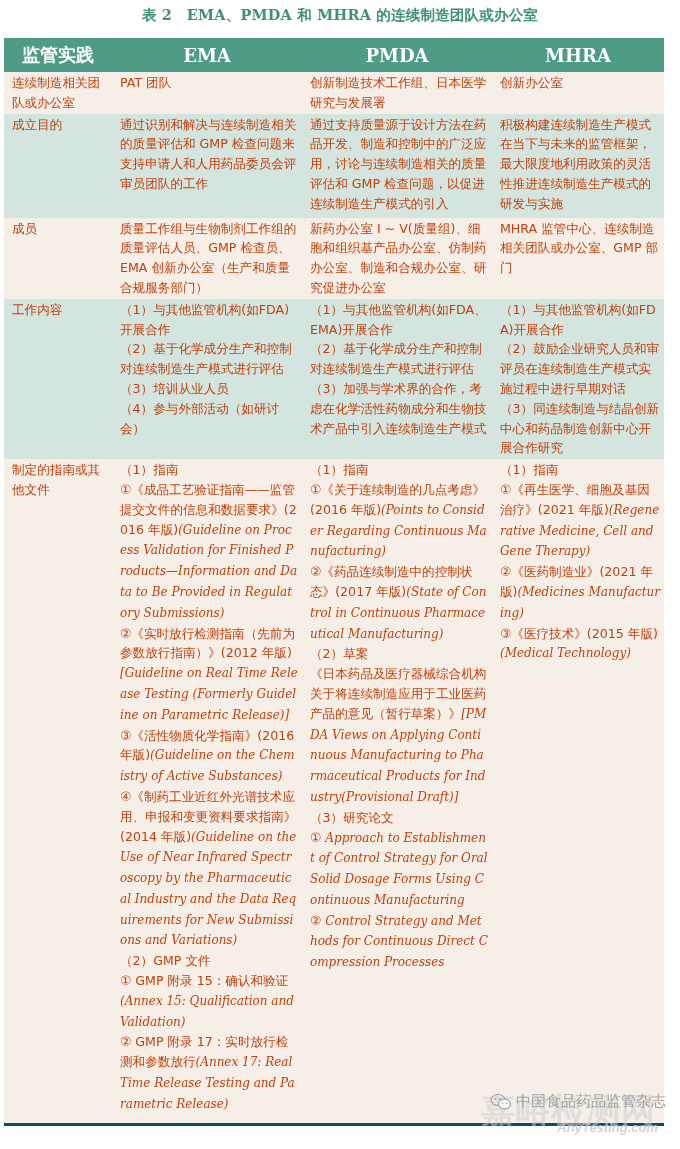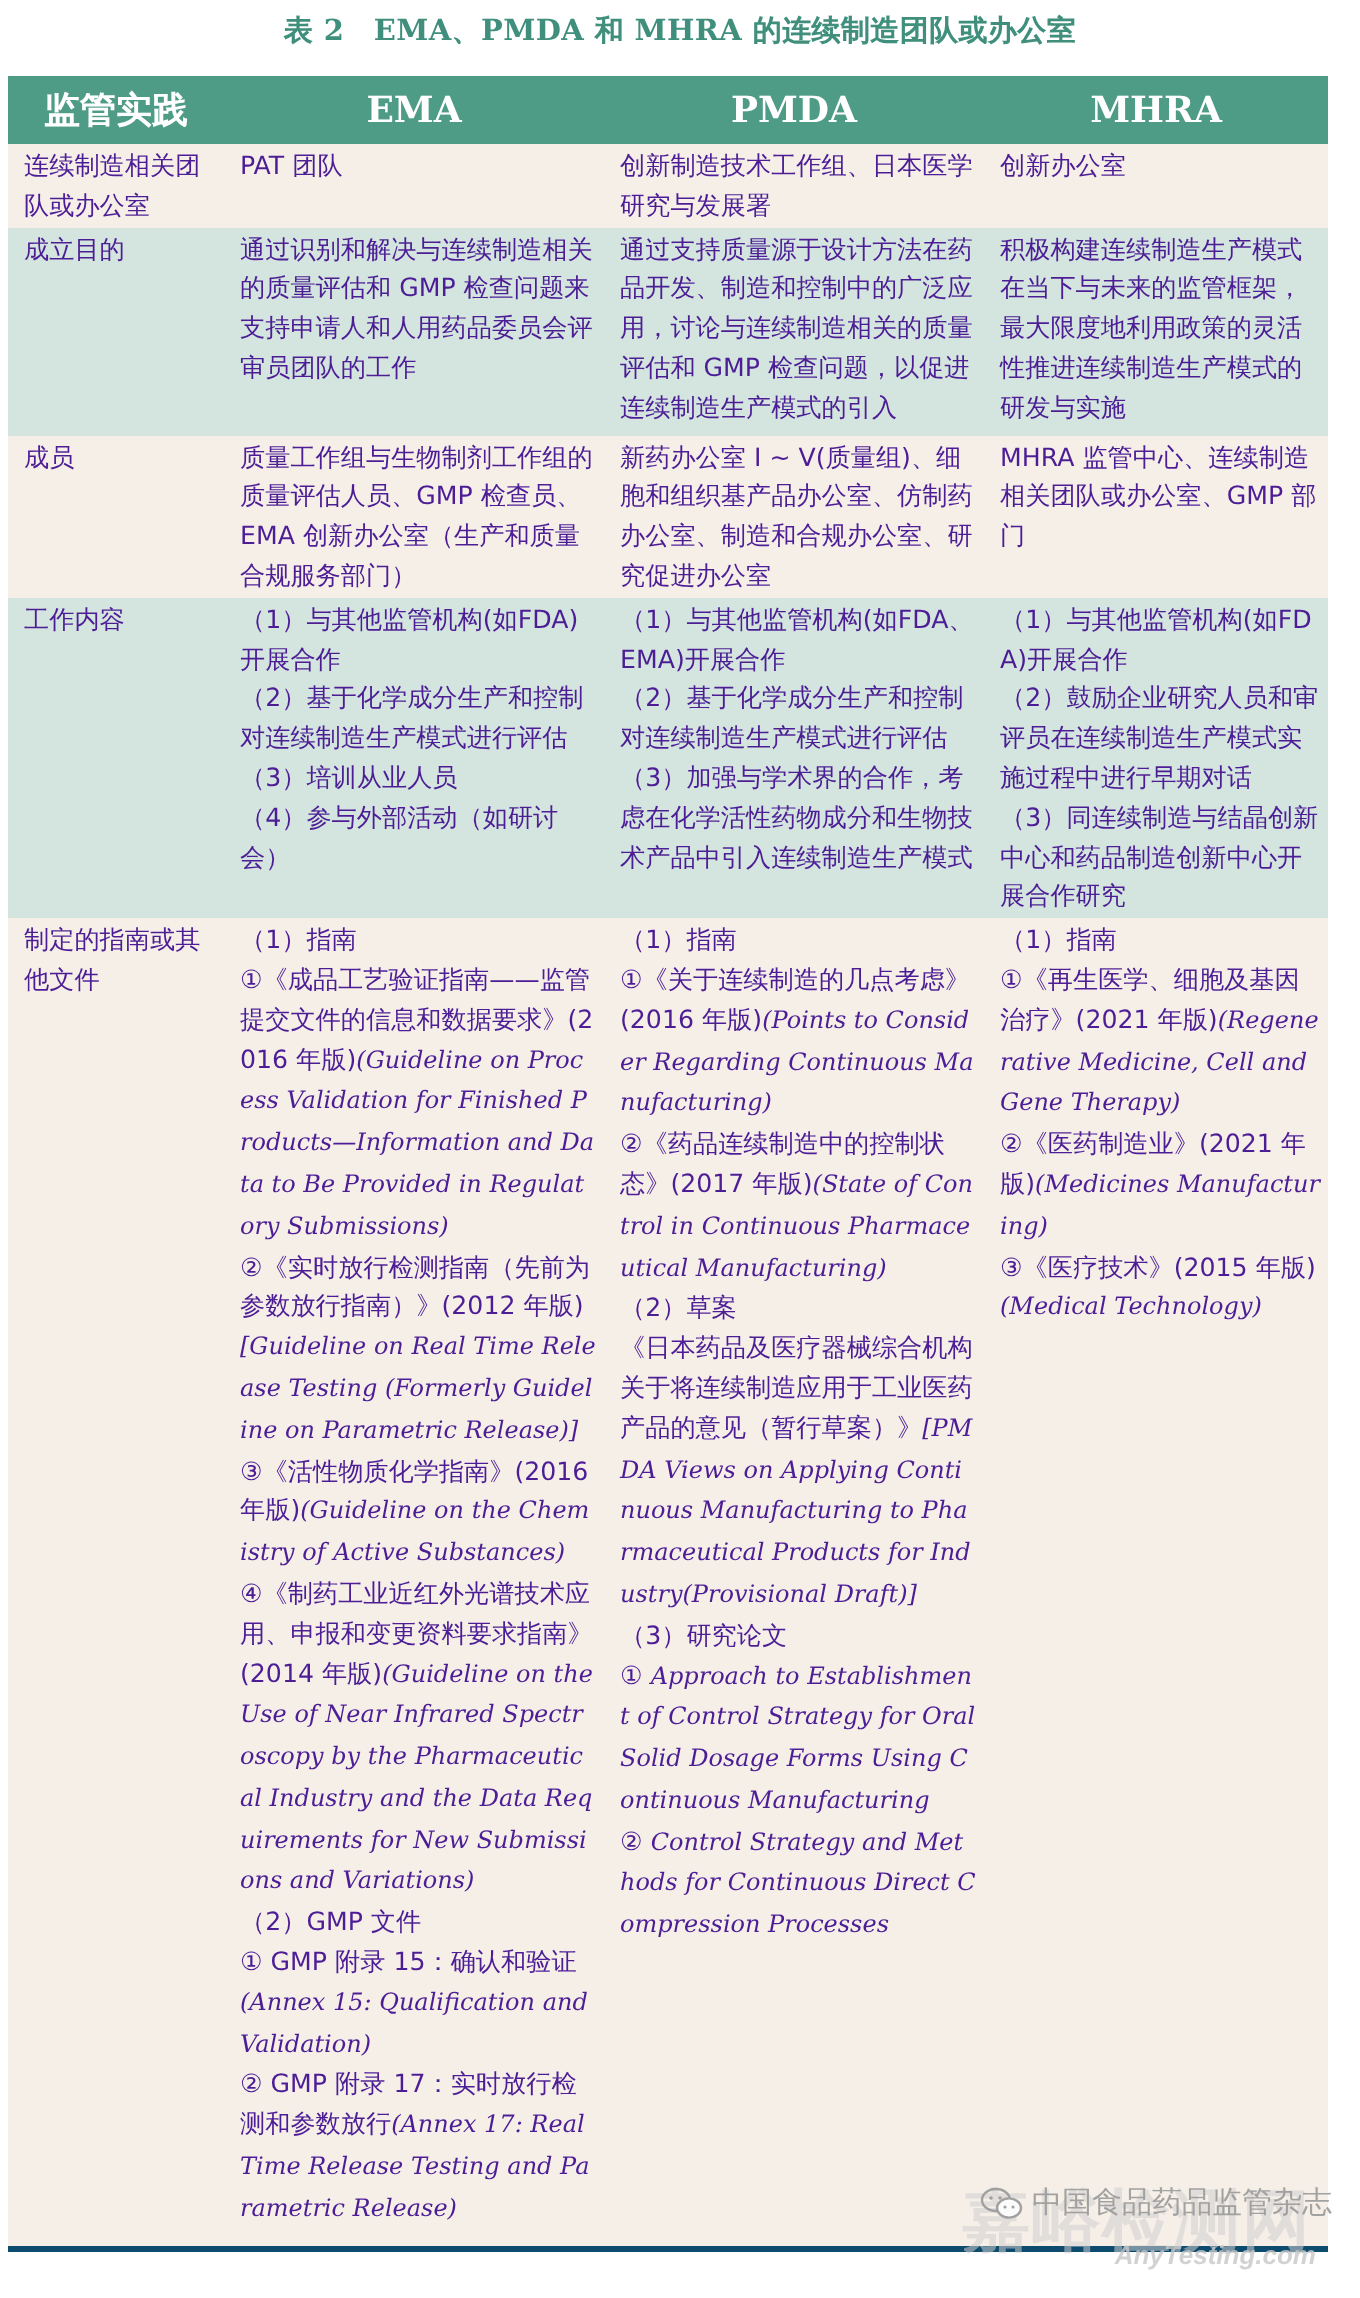--- a/index.html
+++ b/index.html
@@ -46,21 +46,21 @@
       font-size: 18px;
       height: 34px;
       padding: 0;
       text-align: center;
     }
     td {
       vertical-align: top;
       font-size: 12.6px;
       line-height: 19.8px;
       padding: 1px 4px 1px 8px;
-      color: #4c1d95;
+      color: #c2410c;
       word-break: break-all;
       margin-left: 16px;
     }
     td.col0 { padding-left: 8px; }
     tr.beige td { background: #f5efe8; }
     tr.green td { background: #d3e5de; }
     tr.last td { border-bottom: 3px solid #0c4a6e; }
     .en {
       font-family: "DejaVu Serif", "Liberation Serif", serif;
       font-style: italic;

